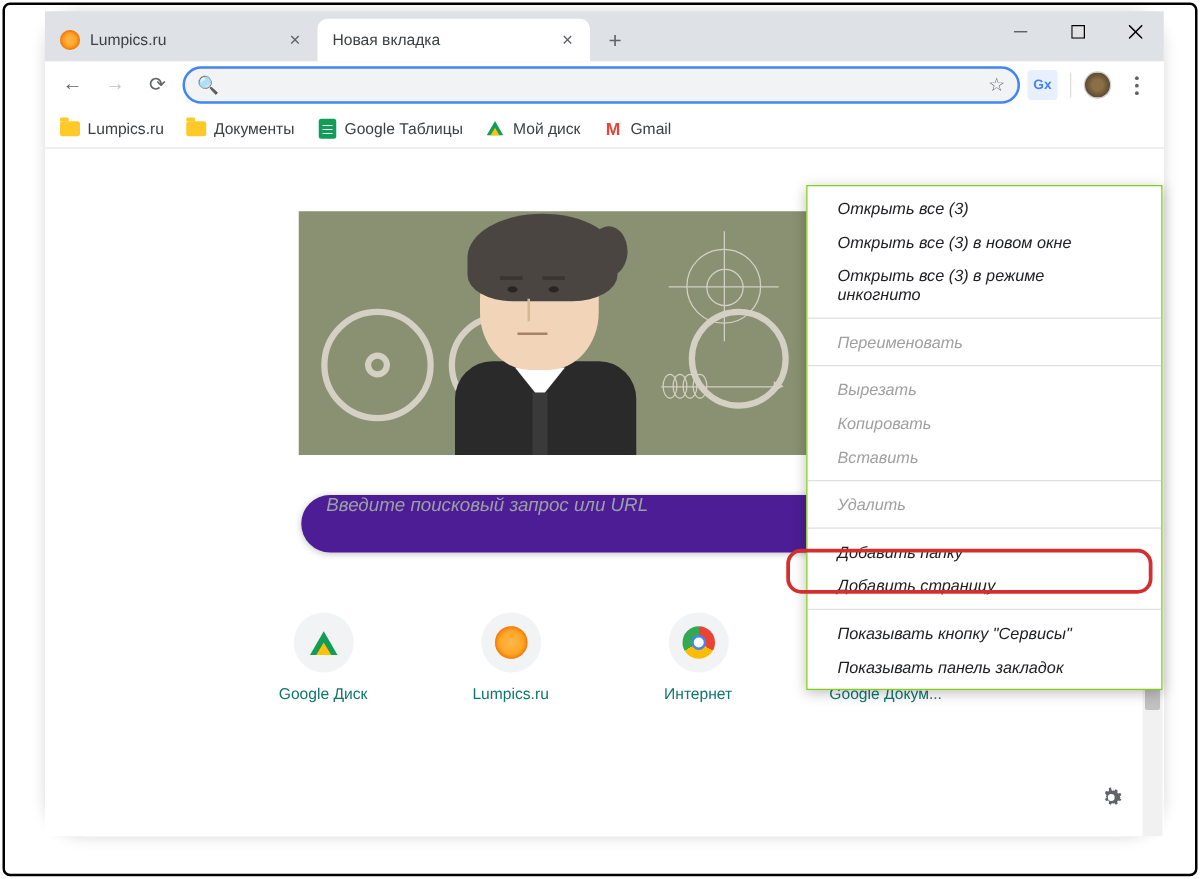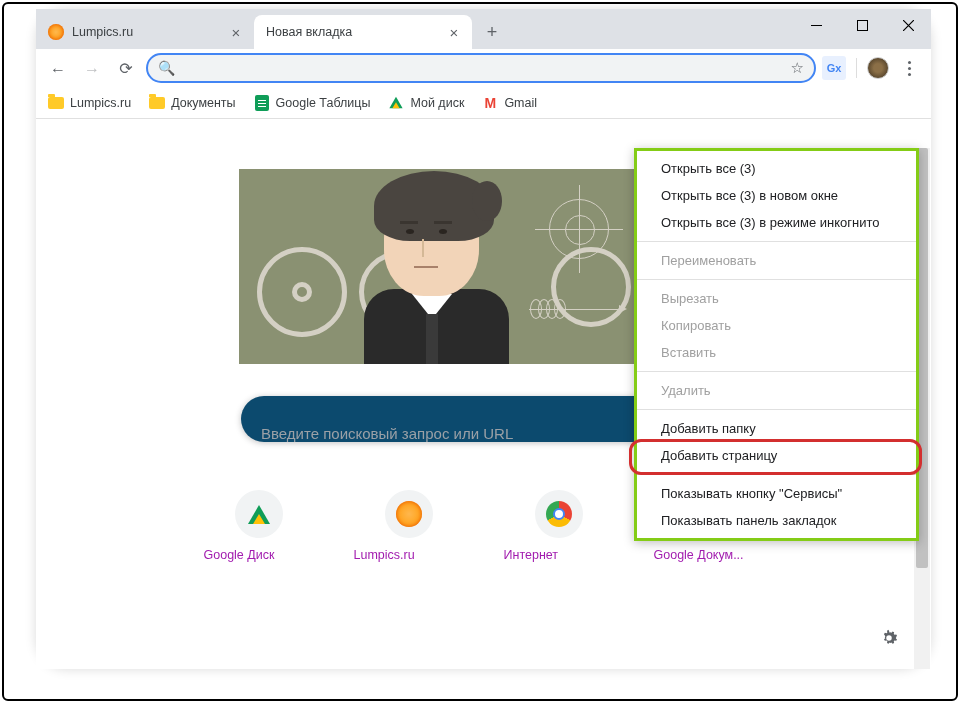--- a/index.html
+++ b/index.html
@@ -67,41 +67,41 @@
 .spiral-line { width: 90px; height: 1px; background: #d4d0c4; position: absolute; top: 15px; left: 10px; }
 .spiral-arrow { position: absolute; right: 12px; top: 11px; width: 0; height: 0; border-left: 8px solid #d4d0c4; border-top: 4px solid transparent; border-bottom: 4px solid transparent; }
 .coil { position: absolute; left: 15px; top: 5px; display: flex; }
 .coil span { width: 12px; height: 20px; border: 1px solid #d4d0c4; border-radius: 50%; margin-left: -4px; }
 .doodle-g2 { position: absolute; right: 98px; top: 78px; width: 80px; height: 80px; border: 5px solid #d4d0c4; border-radius: 50%; }
 .doodle-l { position: absolute; right: 58px; top: 42px; width: 5px; height: 120px; background: #d4d0c4; }
 .doodle-l::after { content: ""; position: absolute; bottom: 0; left: 0; width: 35px; height: 5px; background: #d4d0c4; }
 .doodle-e { position: absolute; right: 10px; top: 90px; width: 5px; height: 68px; background: #d4d0c4; }
 
 
-.searchbox { width: 485px; height: 46px; margin: 32px auto 0; background: #0c4a6e; border-radius: 23px; box-shadow: 0 1px 6px rgba(32,33,36,0.28); display: flex; align-items: flex-end; padding: 0 20px; }
+.searchbox { width: 485px; height: 46px; margin: 32px auto 0; background: #4c1d95; border-radius: 23px; box-shadow: 0 1px 6px rgba(32,33,36,0.28); display: flex; align-items: flex-start; padding: 0 20px; font-style: italic; }
 .search-text { color: #9aa0a6; font-size: 15px; }
 .mic-icon { margin-left: auto; width: 16px; height: 20px; display: flex; flex-direction: column; align-items: center; }
 .mic-top { width: 10px; height: 14px; border-radius: 5px; background: linear-gradient(#4285f4 50%, #ea4335 50%); }
 .mic-base { width: 14px; height: 2px; background: #34a853; margin-top: 2px; }
 
 
 .shortcuts { display: flex; justify-content: center; gap: 50px; margin-top: 48px; }
 .shortcut { display: flex; flex-direction: column; align-items: center; gap: 10px; width: 100px; cursor: pointer; }
 .sc-circle { width: 48px; height: 48px; border-radius: 50%; background: #f1f3f4; display: flex; align-items: center; justify-content: center; }
-.sc-label { font-size: 12.5px; color: #a21caf; text-align: left; white-space: nowrap; overflow: hidden; text-overflow: ellipsis; width: 110px; }
+.sc-label { font-size: 12.5px; color: #0f766e; text-align: center; white-space: nowrap; overflow: hidden; text-overflow: ellipsis; width: 110px; }
 .drive-tri { width: 0; height: 0; border-left: 11px solid transparent; border-right: 11px solid transparent; border-bottom: 19px solid #0f9d58; position: relative; }
 .drive-tri::after { content: ""; position: absolute; left: -6px; bottom: -19px; width: 0; height: 0; border-left: 6px solid transparent; border-right: 6px solid transparent; border-bottom: 10px solid #ffc107; }
 .orange-circ { width: 26px; height: 26px; border-radius: 50%; background: radial-gradient(#ffb74d, #ff9800); box-shadow: inset 0 0 4px #e65100; }
 .chrome-circ { width: 26px; height: 26px; border-radius: 50%; background: conic-gradient(#ea4335 0 120deg, #fbbc05 120deg 240deg, #34a853 240deg 360deg); position: relative; }
 .chrome-circ::after { content: ""; position: absolute; left: 7px; top: 7px; width: 12px; height: 12px; background: #fff; border-radius: 50%; border: 2px solid #4285f4; box-sizing: border-box; }
 .docs-ic { width: 20px; height: 26px; background: #4285f4; border-radius: 2px; position: relative; }
 .docs-ic::before { content: ""; position: absolute; left: 4px; top: 6px; right: 4px; height: 2px; background: #fff; box-shadow: 0 4px 0 #fff, 0 8px 0 #fff, 0 12px 0 #fff; }
 
 
-.ctx-menu { position: absolute; right: 37px; top: 144px; width: 285px; background: #fff; box-shadow: 0 2px 10px rgba(0,0,0,0.25); border: 3px solid #84cc16; z-index: 100; padding: 4px 0; font-size: 13px; }
+.ctx-menu { position: absolute; right: 26px; top: 144px; width: 285px; background: #fff; box-shadow: 0 2px 10px rgba(0,0,0,0.25); border: 1px solid #84cc16; z-index: 100; padding: 4px 0; font-size: 13px; font-style: italic; }
 .ctx-item { padding: 6px 24px; color: #202124; cursor: pointer; }
 .ctx-item.disabled { color: #a0a0a0; cursor: default; }
 .ctx-sep { height: 1px; background: #e0e0e0; margin: 5px 0; }
 .ctx-highlight { position: absolute; right: 34px; top: 435px; width: 293px; height: 36px; border: 3px solid #d32f2f; border-radius: 12px; z-index: 101; pointer-events: none; }
 
 
 .scrollbar { position: absolute; right: 26px; top: 144px; width: 16px; bottom: 30px; background: #f1f1f1; }
 .scrollbar-thumb { position: absolute; left: 2px; right: 2px; top: 0; height: 420px; background: #c1c1c1; border-radius: 2px; }
 
 

